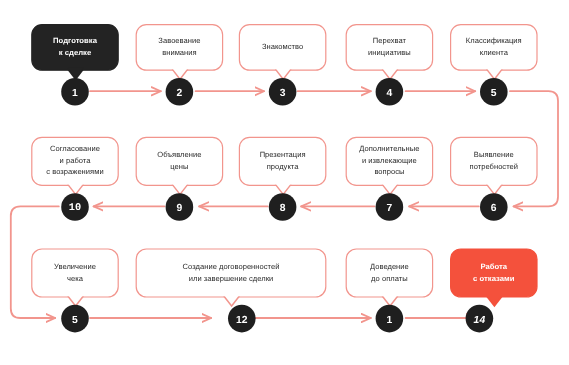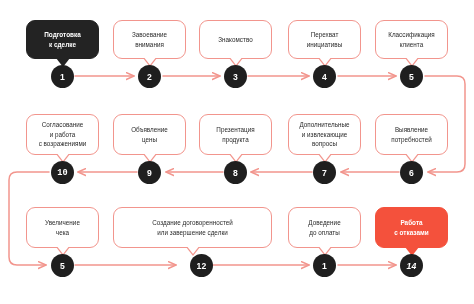--- a/index.html
+++ b/index.html
@@ -260,17 +260,17 @@
 
   <div class="node" style="left:51px;  top:254px;">
     <span>5</span>
   </div>
   <div class="node" style="left:166px; top:254px;margin-left:24px;">
     <span>12</span>
   </div>
   <div class="node" style="left:313px; top:254px;">
     <span>1</span>
   </div>
-  <div class="node" style="left:400px; top:254px;font-style:italic;">
+  <div class="node" style="left:388px; top:254px;font-style:italic;">
     <span>14</span>
   </div>
 
 </div>
 
 </body></html>

